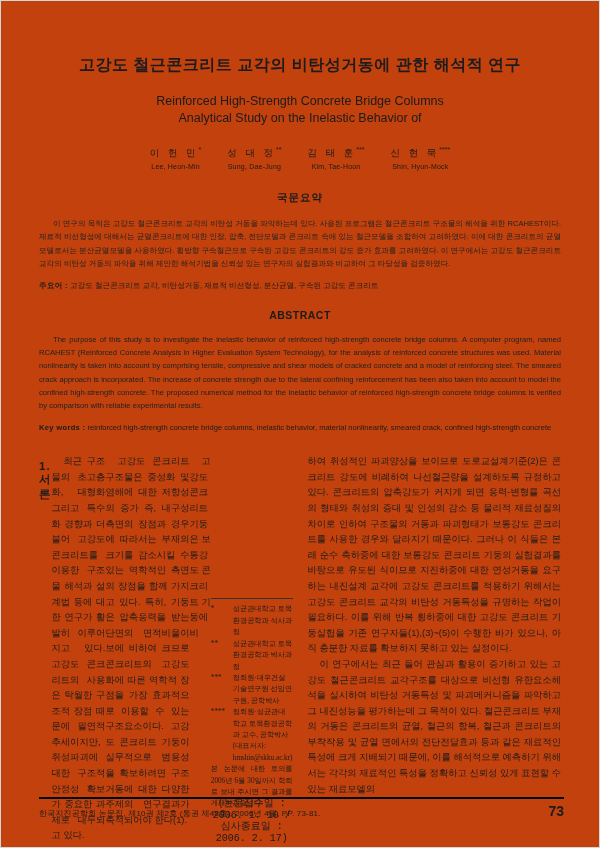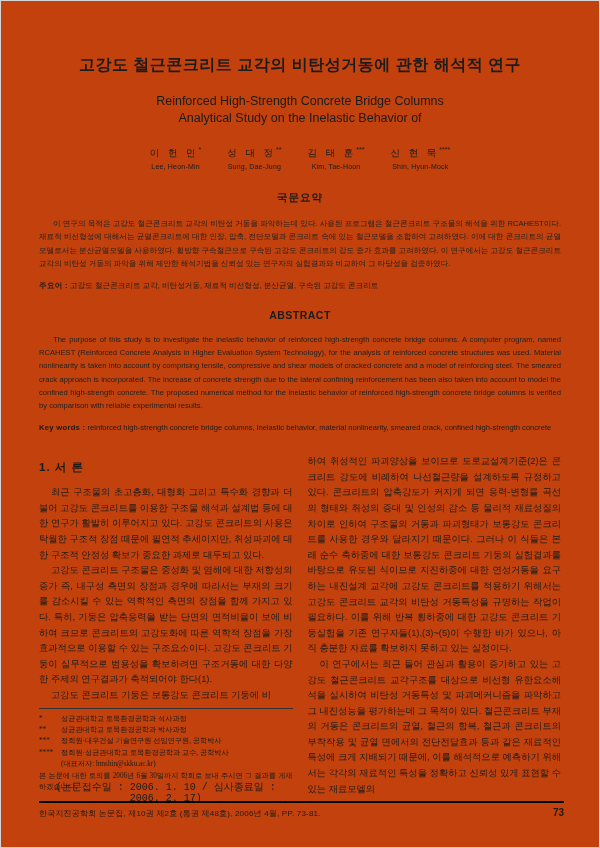--- a/index.html
+++ b/index.html
@@ -72,21 +72,21 @@
   .keywords-line b { letter-spacing: 0.3px; }
 
   
   .columns {
     display: flex;
     gap: 15px;
     margin-top: 20px;
     min-height: 350px;
   }
   .col { width: 256px; }
-  .col-left { display: flex; flex-direction: column; }
+  .col-left { display: flex; flex-direction: row; }
   .section-heading {
     font-size: 11.5px;
     font-weight: bold;
     margin-top: 6px;
     margin-bottom: 10px;
     letter-spacing: 1px;
     font-family: "Liberation Sans", sans-serif;
   }
   .body-para {
     font-family: Liberation Sans, sans-serif;
@@ -130,21 +130,21 @@
 
   
   .footer {
     position: absolute;
     left: 38px; right: 35px;
     bottom: 28px;
   }
   .footer-rule { border-top: 2px solid #000; margin-bottom: 4px; }
   .footer-row { display: flex; justify-content: space-between; align-items: baseline; }
   .footer-journal { font-size: 8px; letter-spacing: 0.2px; }
-  .footer-page { font-size: 10px; font-weight: bold; }
+  .footer-page { font-size: 14px; font-weight: bold; }
 </style>
 </head>
 <body>
 
 <div class="page">
   <div class="content">
 
     <h1 class="title-ko">고강도 철근콘크리트 교각의 비탄성거동에 관한 해석적 연구</h1>
 
     <div class="title-en">

